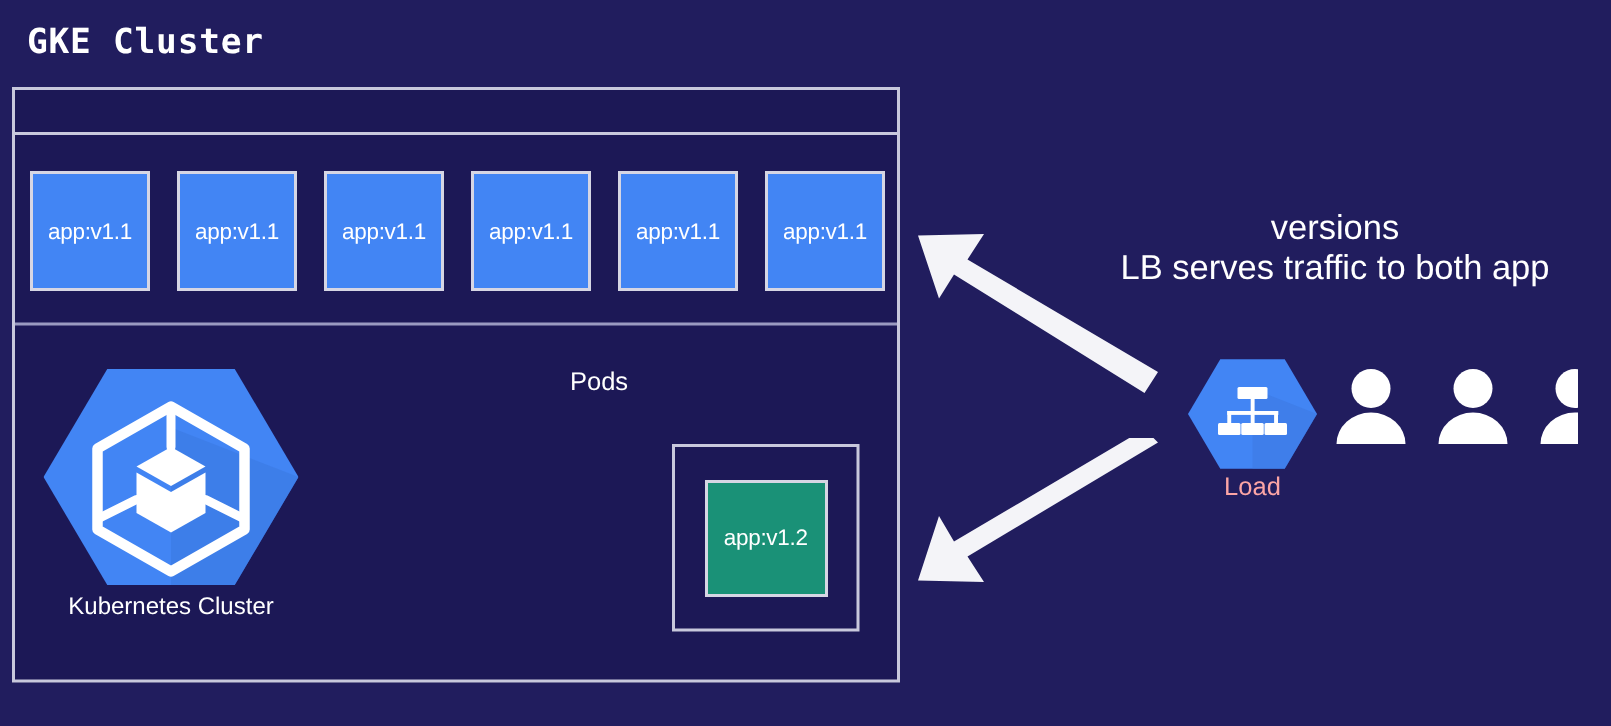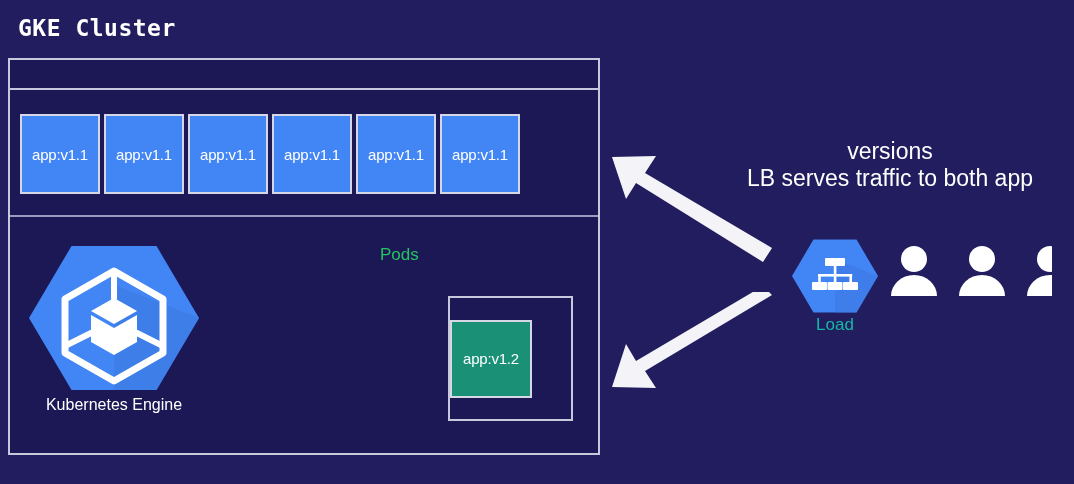--- a/index.html
+++ b/index.html
@@ -60,42 +60,42 @@
     height: 0;
     border-bottom: 2px solid #9a9ac0;
   }
 
   
   #pods-row {
     position: absolute;
     left: 10px;
     top: 54px;
     display: flex;
-    gap: 4px;
+    gap: 18px;
   }
   .pod-box {
     width: 80px;
     height: 80px;
     background: #4285f4;
     border: 2px solid #d6d6e4;
     box-sizing: border-box;
     display: flex;
     align-items: center;
     justify-content: center;
     color: #ffffff;
     font-size: 15px;
     letter-spacing: -0.2px;
   }
 
   
   #pods-label {
     position: absolute;
     left: 380px;
     top: 245px;
-    color: #22c55e;
+    color: #ffffff;
     font-size: 17px;
   }
 
   
   #gke-logo-group {
     position: absolute;
     left: 25px;
     top: 243px;
     width: 178px;
     text-align: center;
@@ -116,20 +116,21 @@
   #v12-container {
     position: absolute;
     left: 448px;
     top: 296px;
     width: 125px;
     height: 125px;
     border: 2px solid #c8c8dc;
     box-sizing: border-box;
     display: flex;
     align-items: center;
+    justify-content: center;
   }
   #v12-box {
     width: 82px;
     height: 78px;
     background: #1a9177;
     border: 2px solid #d6d6e4;
     box-sizing: border-box;
     display: flex;
     align-items: center;
     justify-content: center;
@@ -167,21 +168,21 @@
     text-align: center;
   }
   #lb-hex {
     width: 86px;
     height: 76px;
     margin: 0 auto;
     display: block;
   }
   #lb-caption-text {
     margin-top: 1px;
-    color: #14b8a6;
+    color: #fca5a5;
     font-size: 17px;
     line-height: 1.22;
   }
 
   
   #users-group {
     position: absolute;
     left: 888px;
     top: 244px;
     display: flex;
@@ -229,21 +230,21 @@
         <polygon points="85,55 108,68 85,81 62,68"></polygon>
         <polygon points="62,72 85,85 85,112 62,99"></polygon>
         <polygon points="108,72 108,99 85,112 85,85"></polygon>
       </g>
       <g stroke="#ffffff" stroke-width="6" stroke-linecap="round">
         <line x1="85" y1="28" x2="85" y2="55"></line>
         <line x1="36" y1="103" x2="62" y2="90"></line>
         <line x1="134" y1="103" x2="108" y2="90"></line>
       </g>
     </svg>
-    <div id="gke-caption">Kubernetes Engine</div>
+    <div id="gke-caption">Kubernetes Cluster</div>
   </div>
 
   <div id="v12-container">
     <div id="v12-box">app:v1.2</div>
   </div>
 
   <svg id="arrow-up" width="160" height="118" viewBox="0 0 160 118">
     <polygon fill="#f4f4f8" points="151,110 160,96 33,21 44,4 0,5 14,47 24,31"></polygon>
   </svg>
 

